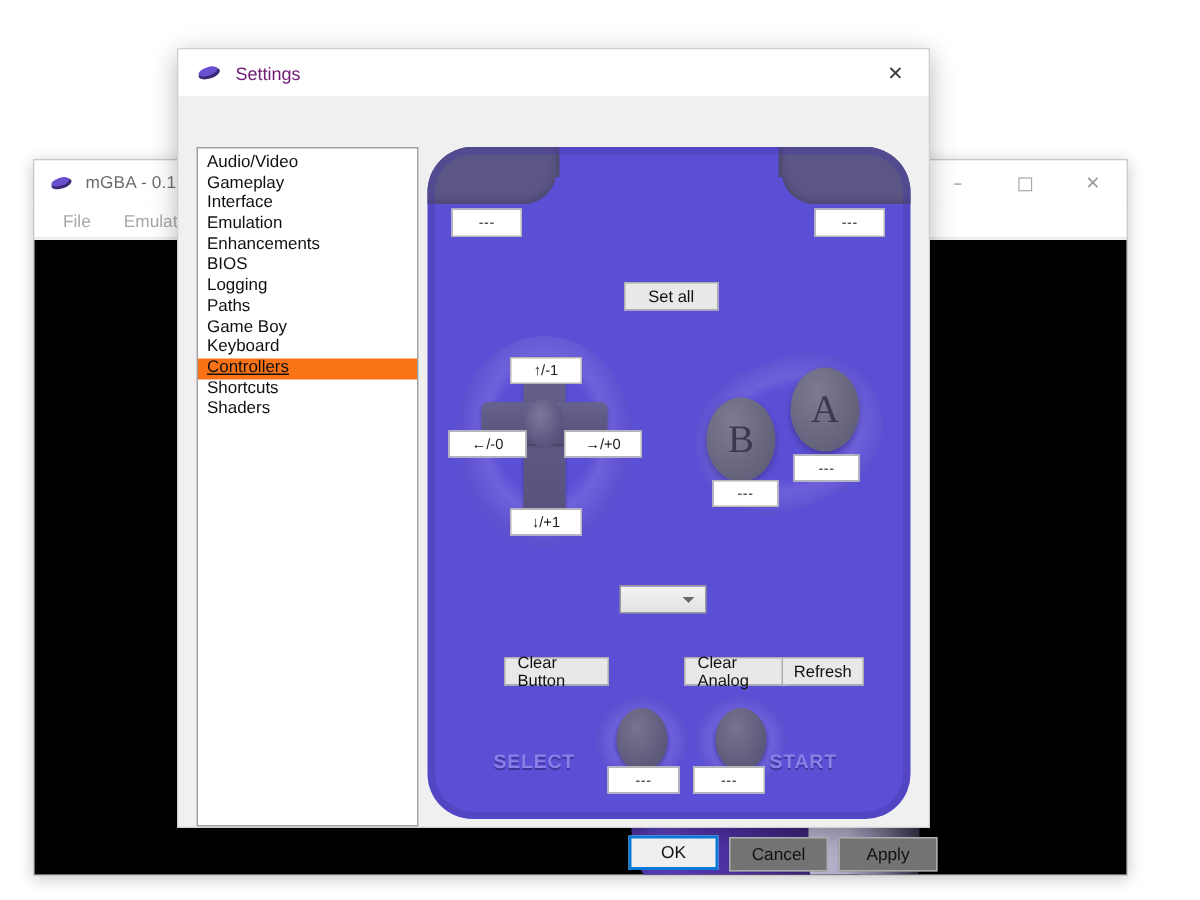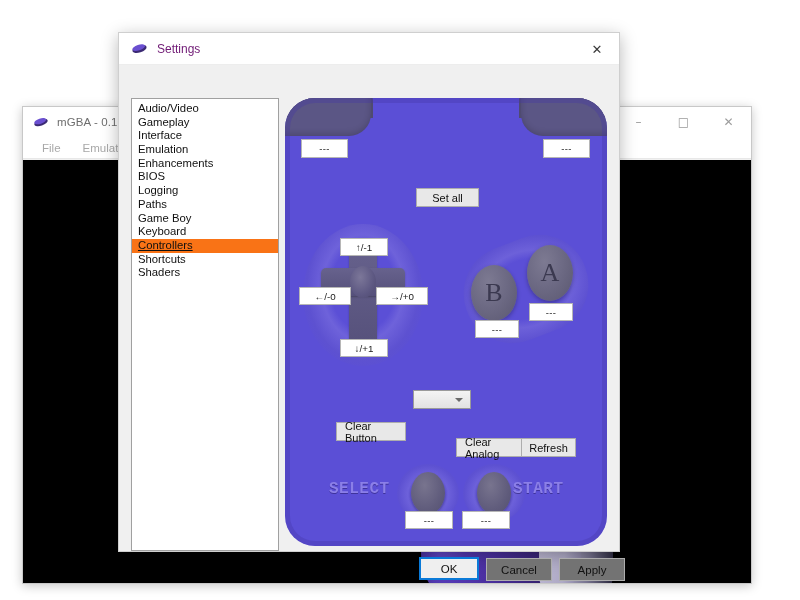--- a/index.html
+++ b/index.html
@@ -304,26 +304,27 @@
   }
   .ss-btn {
     position: absolute;
     width: 34px; height: 42px;
     border-radius: 50%;
     background: radial-gradient(ellipse at 40% 32%, #78748e, #605c7c 60%, #53506e 100%);
     box-shadow: 0 2px 3px rgba(0,0,0,.28);
   }
   .ss-label {
     position: absolute;
-    font-size: 16px;
+    font-size: 13px;
     font-weight: bold;
     color: #8b7fe8;
     text-shadow: 0 1px 0 rgba(40,30,110,.55);
-    font-family: Liberation Mono, monospace;
+    font-family: Liberation Sans, sans-serif;
     letter-spacing: .5px;
+    margin-top: 20px;
   }
 
   
   .combo {
     position: absolute;
     background: linear-gradient(180deg,#f4f4f4,#e2e2e2);
     border: 1px solid #9a9a9a;
     display: flex; align-items: center;
     font-size: 11px; color: #111;
     padding-left: 6px;
@@ -464,21 +465,21 @@
         <div class="keyfield" style="left:120px; top:413px; width:48px; height:18px;">---</div>
         <div class="keyfield" style="left:177px; top:413px; width:48px; height:18px;">---</div>
 
         <div class="btn" style="position:absolute; left:131px; top:90px; width:63px; height:19px;text-align:right;">Set all</div>
 
         <div class="combo" style="left:128px; top:292px; width:58px; height:19px;">
           <span></span>
           <span class="combo-arrow"></span>
         </div>
 
-        <div class="btn" style="position:absolute; left:51px;  top:324px; width:70px; height:19px;">Clear Button</div>
+        <div class="btn" style="position:absolute; left:51px;  top:340px; width:70px; height:19px;">Clear Button</div>
         <div class="btn" style="position:absolute; left:126px; top:340px; width:70px; height:19px;margin-left:45px;">Clear Analog</div>
         <div class="btn" style="position:absolute; left:200px; top:340px; width:55px; height:19px;margin-left:36px;">Refresh</div>
       </div>
 
       <div class="dlg-btn default" style="left:300px; top:492px; width:60px;">OK</div>
       <div class="dlg-btn" style="left:367px; top:493px; width:66px;">Cancel</div>
       <div class="dlg-btn" style="left:440px; top:493px; width:66px;">Apply</div>
     </div>
   </div>
 

